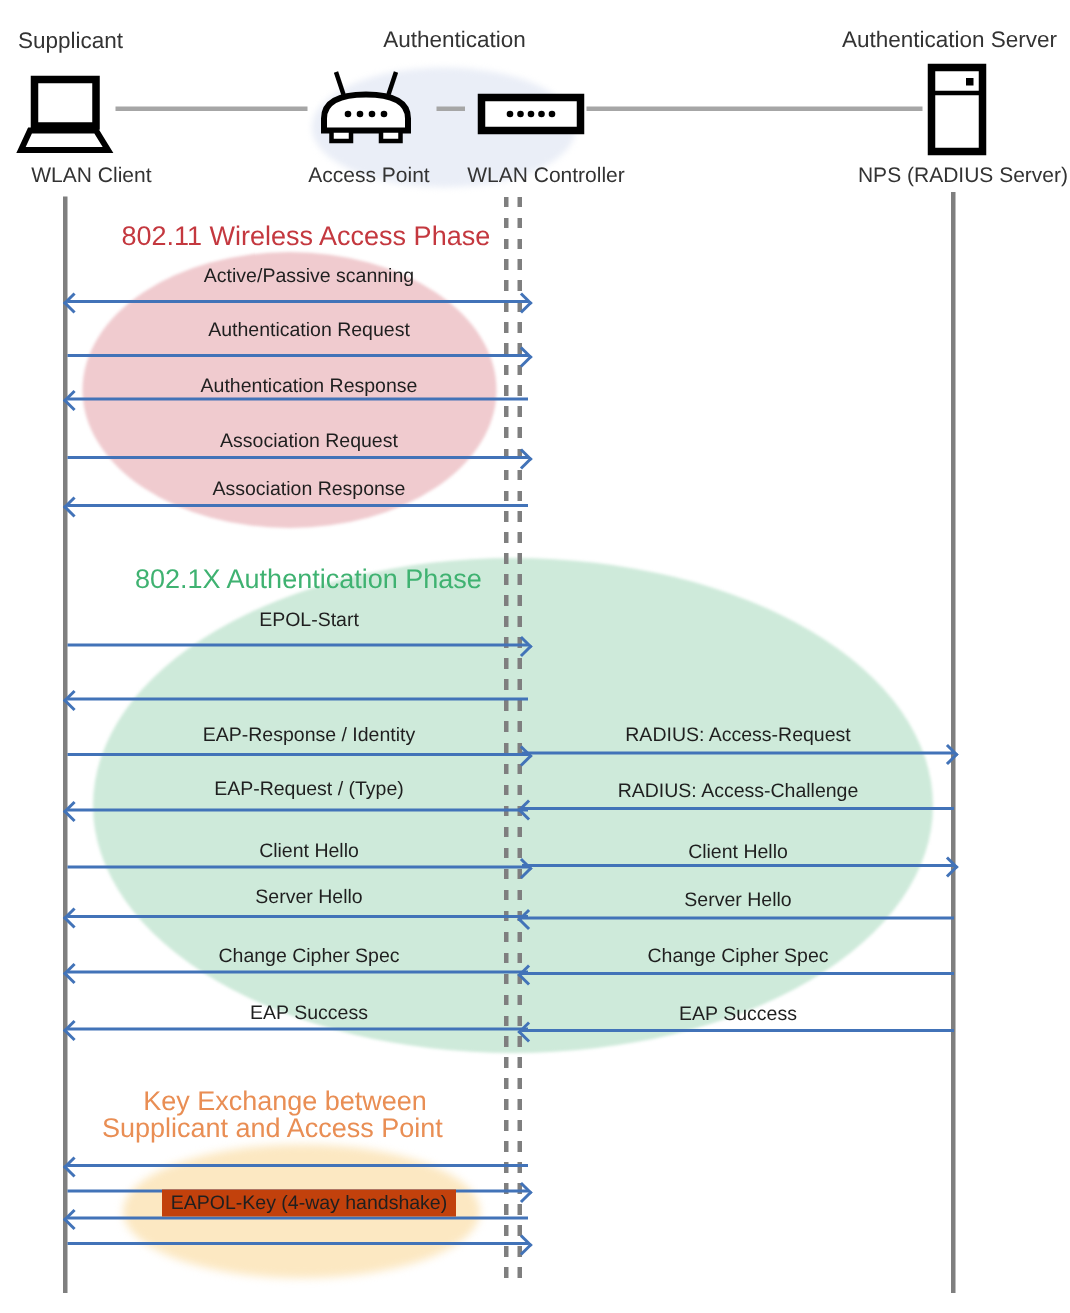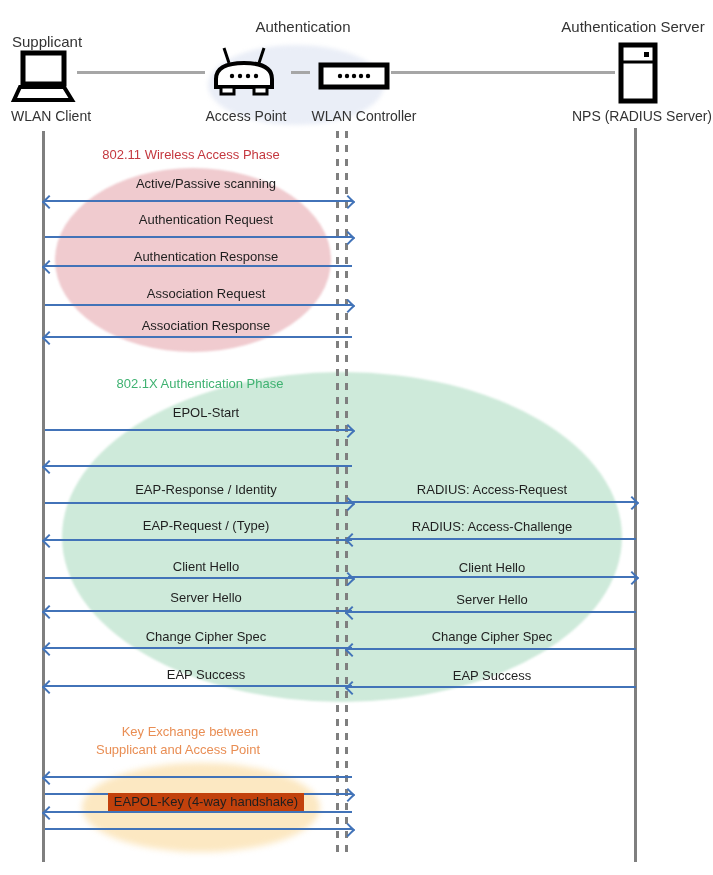--- a/index.html
+++ b/index.html
@@ -19,21 +19,21 @@
   .role{position:absolute;font-size:15px;color:#333;white-space:nowrap;}
   .dev{position:absolute;top:108px;font-size:14px;color:#333;text-align:center;white-space:nowrap;}
   .icon{position:absolute;z-index:2;}
   .conn{position:absolute;top:71px;height:3px;background:var(--conn);z-index:1;}
   .ellipse{position:absolute;border-radius:50%;z-index:0;}
   .lifeline{position:absolute;width:3px;background:var(--lifeline);z-index:2;}
   .lifeline-dashed{
     position:absolute;width:3px;z-index:2;
     background:repeating-linear-gradient(to bottom,var(--lifeline) 0 7px,transparent 7px 14px);
   }
-  .ptitle{position:absolute;font-size:13px;text-align:center;z-index:4;white-space:nowrap;}
+  .ptitle{position:absolute;font-size:18px;text-align:center;z-index:4;white-space:nowrap;}
   .mlabel{position:absolute;font-size:13px;color:#1f1f1f;text-align:center;z-index:4;height:16px;line-height:16px;white-space:nowrap;}
   .lspan{left:45px;width:292px;padding-left:15px;}
   .rspan{left:348px;width:288px;}
   .arrow{position:absolute;height:2px;background:var(--arrow);z-index:3;}
   .ah{position:absolute;width:8px;height:8px;top:-3px;}
   .ah-r{right:-1px;border-top:2px solid var(--arrow);border-right:2px solid var(--arrow);transform:rotate(45deg);}
   .ah-l{left:-1px;border-top:2px solid var(--arrow);border-left:2px solid var(--arrow);transform:rotate(-45deg);}
   .whitebg{background:#c2410c;padding:1px 6px;display:inline-block;}
   .t-red{color:var(--red);}
   .t-green{color:var(--green);}
@@ -41,21 +41,21 @@
   .e-pink{background:#F0CBCF;filter:blur(1px);}
   .e-green{background:#CEEADA;filter:blur(1px);}
   .e-yellow{background:#FCE8C2;filter:blur(3px);}
   .e-blue{background:#EAEEF7;filter:blur(2px);}
 </style>
 </head>
 <body>
 
 <div class="canvas">
 
-  <div class="role" style="left:12px;top:19px;margin-top:14px;">Supplicant</div>
+  <div class="role" style="left:12px;top:19px;">Supplicant</div>
   <div class="role" style="left:233px;top:18px;width:140px;text-align:center;">Authentication</div>
   <div class="role" style="left:553px;top:18px;width:160px;text-align:center;">Authentication Server</div>
 
   <div class="ellipse e-blue" style="left:208px;top:45px;width:176px;height:80px;"></div>
 
   <div class="conn" style="left:77px;width:128px;"></div>
   <div class="conn" style="left:291px;width:19px;"></div>
   <div class="conn" style="left:391px;width:224px;"></div>
 
   <svg class="icon" style="left:10px;top:50px;" width="66" height="56" viewBox="0 0 66 56">
@@ -83,21 +83,21 @@
     <circle cx="43" cy="14" r="2.2" fill="#000"></circle>
     <circle cx="50" cy="14" r="2.2" fill="#000"></circle>
   </svg>
 
   <svg class="icon" style="left:618px;top:42px;" width="40" height="62" viewBox="0 0 40 62">
     <rect x="3" y="3" width="34" height="56" fill="#fff" stroke="#000" stroke-width="5"></rect>
     <line x1="4" y1="20" x2="36" y2="20" stroke="#000" stroke-width="3"></line>
     <rect x="26" y="10" width="5" height="5" fill="#000"></rect>
   </svg>
 
-  <div class="dev" style="left:1px;width:100px;">WLAN Client</div>
+  <div class="dev" style="left:1px;width:100px;text-align:right;">WLAN Client</div>
   <div class="dev" style="left:196px;width:100px;">Access Point</div>
   <div class="dev" style="left:302px;width:124px;">WLAN Controller</div>
   <div class="dev" style="left:558px;width:154px;text-align:right;">NPS (RADIUS Server)</div>
 
   <div class="ellipse e-pink" style="left:55px;top:168px;width:276px;height:184px;"></div>
   <div class="ellipse e-green" style="left:62px;top:372px;width:560px;height:330px;"></div>
   <div class="ellipse e-yellow" style="left:82px;top:763px;width:238px;height:89px;"></div>
 
   <div class="lifeline" style="left:42px;top:131px;height:731px;"></div>
   <div class="lifeline-dashed" style="left:336px;top:131px;height:723px;"></div>

